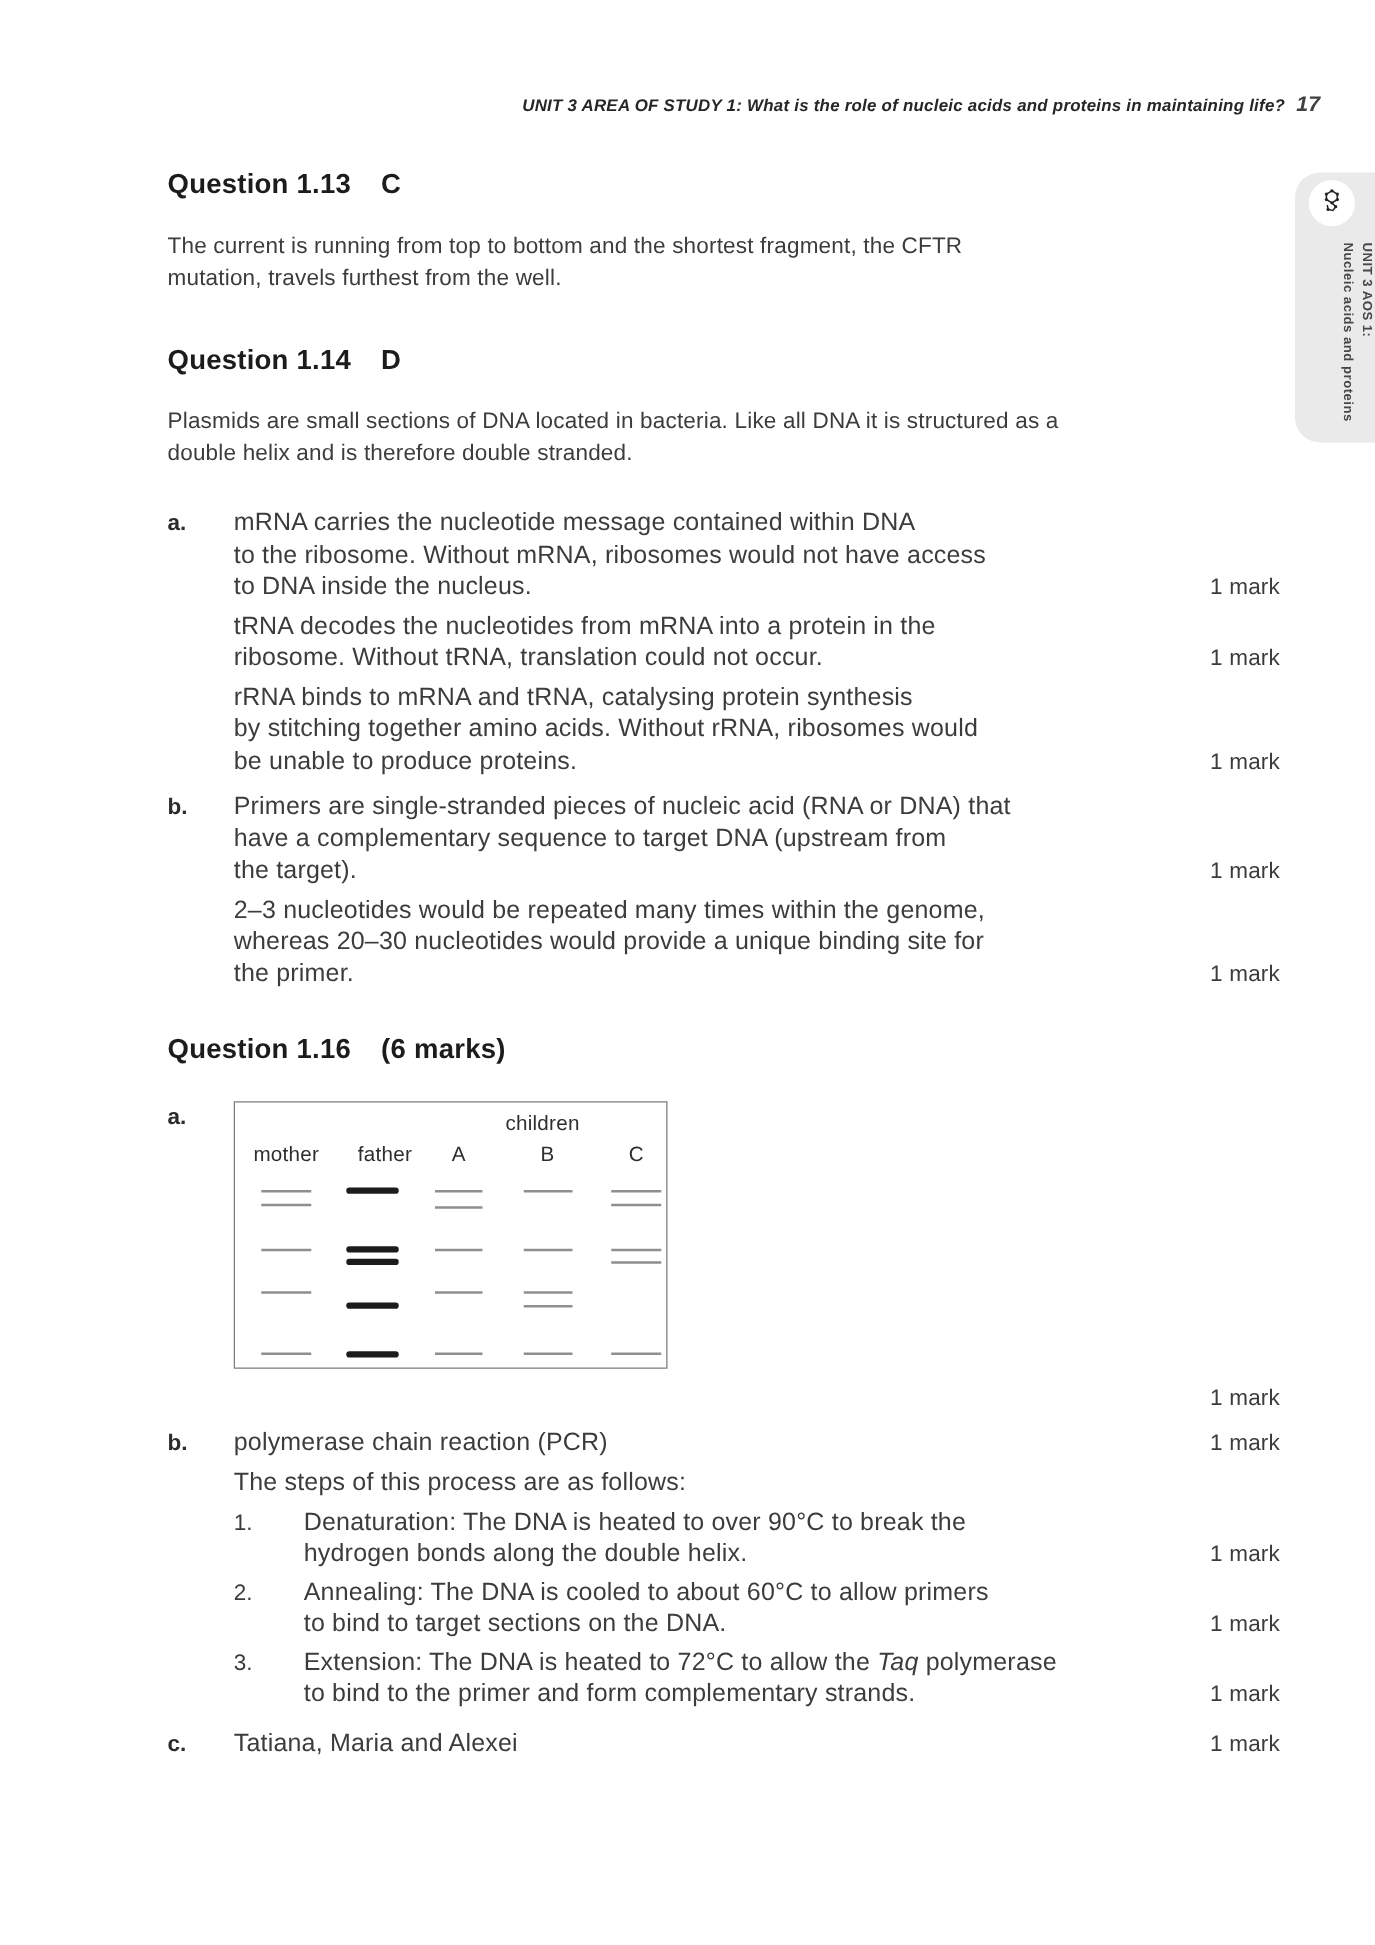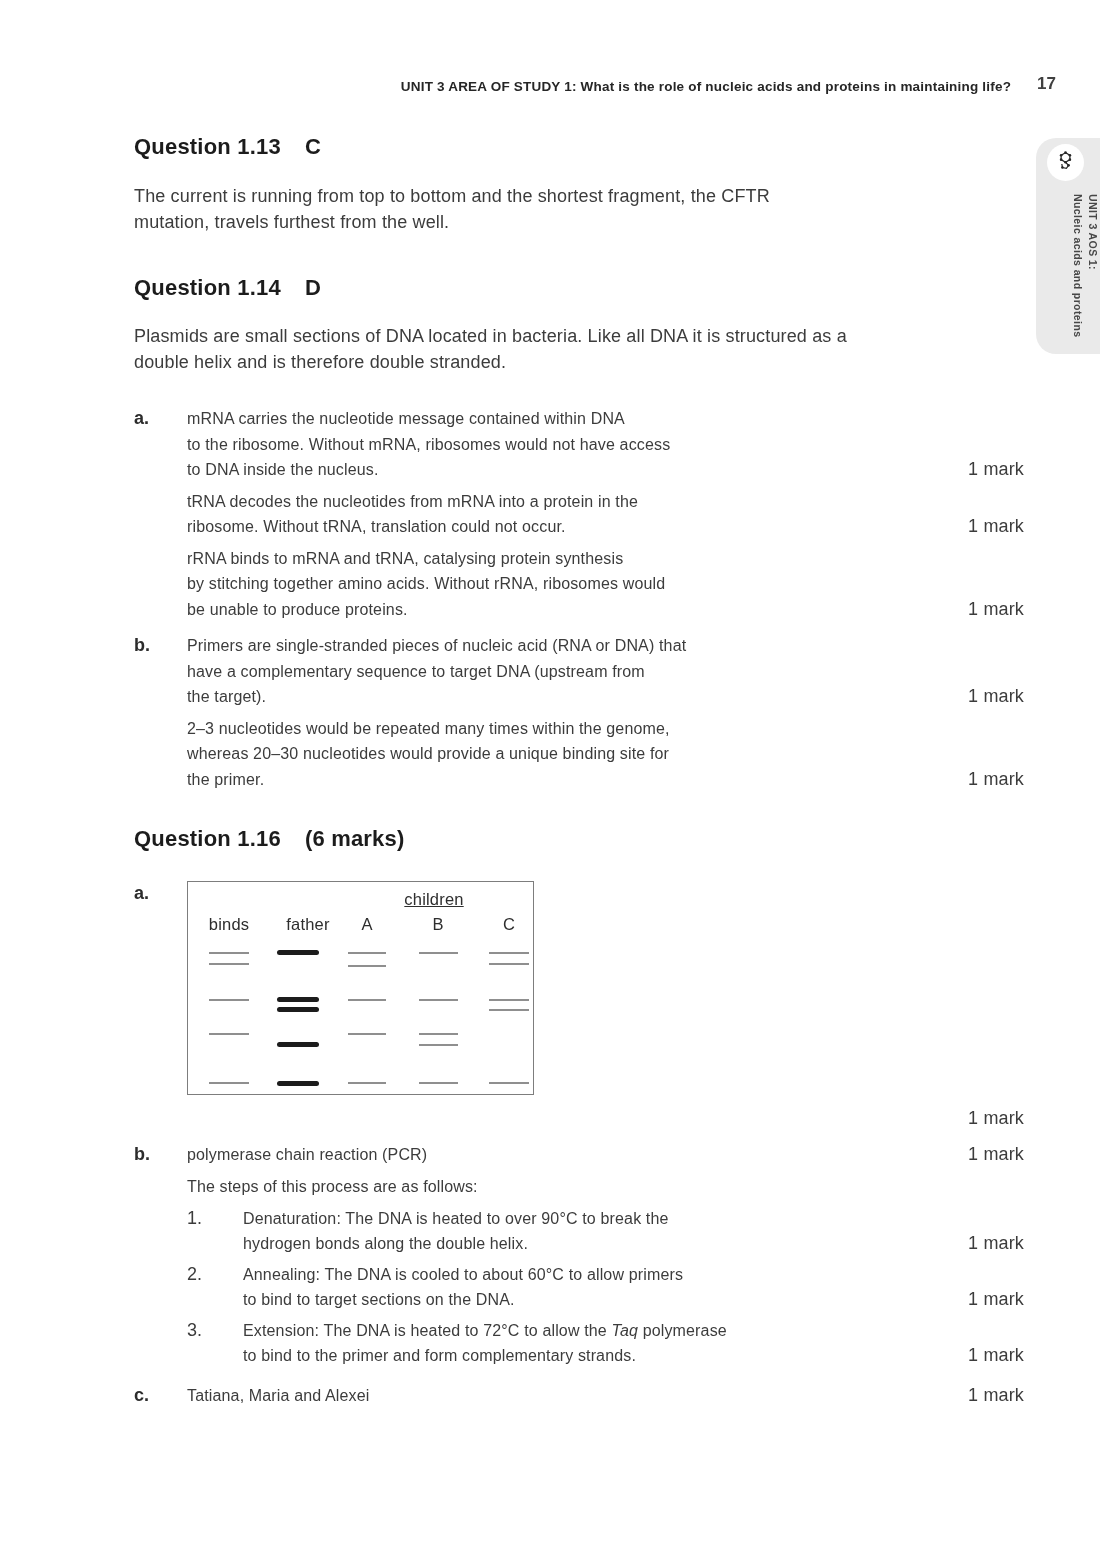--- a/index.html
+++ b/index.html
@@ -3,21 +3,21 @@
 <meta charset="utf-8">
 <style>
   html,body { margin:0; padding:0; background:#ffffff; }
   .page {
     position:relative; width:1100px; height:1556px; background:#ffffff;
     font-family:"Liberation Sans", sans-serif; color:#3c3c3c; overflow:hidden;
   }
   
   .header {
     position:absolute; top:74px; left:115px; right:44px;
-    display:flex; justify-content:flex-end; align-items:flex-end; gap:26px;
+    display:flex; justify-content:flex-end; align-items:center; gap:9px;font-style:italic;
   }
   .header-title { font-size:13.5px; font-weight:bold; color:#262626; letter-spacing:0.2px; }
   .page-num { font-size:17px; font-weight:bold; color:#404040; }
 
   
   .side-tab {
     position:absolute; top:138px; right:0; width:64px; height:216px;
     background:#eaeaea; border-radius:20px 0 0 20px;
   }
   .tab-circle {
@@ -36,21 +36,21 @@
 
   
   .content { position:absolute; left:115px; top:0; width:890px;margin-left:19px; }
   .q-heading {
     display:flex; gap:24px; margin:0;
     font-size:22px; line-height:27px; font-weight:bold; color:#1c1c1c; letter-spacing:0.2px;
   }
   .body-p { margin:0; font-size:18px; line-height:25.5px; white-space:pre-line; letter-spacing:0.15px; }
   .row { display:flex; }
   .row .lbl { flex:none; width:53px; font-size:18px; line-height:25.5px; font-weight:bold; color:#2c2c2c; }
-  .row .txt { flex:1; font-size:16px; line-height:25.5px; white-space:pre-line; letter-spacing:0.15px; }
+  .row .txt { flex:1; font-size:20px; line-height:25.5px; white-space:pre-line; letter-spacing:0.15px; }
   .row .mark { flex:none; width:84px; text-align:right; align-self:flex-end;
                font-size:18px; line-height:25.5px; letter-spacing:0.15px; }
   .steps { margin-left:53px; }
   .steps .row .lbl { width:56px; font-weight:normal; color:#3c3c3c; }
   .mark-line { text-align:right; font-size:18px; line-height:25.5px; letter-spacing:0.15px; }
   i { font-style:italic; }
 
   
   .gel-box { position:relative; width:345px; height:212px; border:1.5px solid #7d7d7d; background:#fff; }
   .gel-label { position:absolute; transform:translateX(-50%); font-size:16.5px; color:#2e2e2e; letter-spacing:0.2px; white-space:nowrap; }
@@ -162,23 +162,23 @@
     </div>
 
     <h2 class="q-heading mt-q16">
       <span>Question 1.16</span>
       <span>(6 marks)</span>
     </h2>
 
     <div class="row mt-gel">
       <span class="lbl">a.</span>
       <div class="gel-box">
-        <span class="gel-label" id="gel-children-label" style="top: 8px; left: 246px; text-decoration: underline;">children</span>
-
-      <span class="gel-label" style="left: 41px; top: 33px;">binds</span>
+        <span class="gel-label" id="gel-children-label" style="top: 8px; left: 246px;">children</span>
+
+      <span class="gel-label" style="left: 41px; top: 33px;">mother</span>
           <span class="gel-label" style="left: 120px; top: 33px;">father</span>
           <span class="gel-label" style="left: 179px; top: 33px;">A</span>
           <span class="gel-label" style="left: 250px; top: 33px;">B</span>
           <span class="gel-label" style="left: 321px; top: 33px;">C</span>
           <div class="band" style="left: 21px; width: 40px; top: 70px;"></div>
           <div class="band" style="left: 21px; width: 40px; top: 81px;"></div>
           <div class="band" style="left: 21px; width: 40px; top: 117px;"></div>
           <div class="band" style="left: 21px; width: 40px; top: 151px;"></div>
           <div class="band" style="left: 21px; width: 40px; top: 200px;"></div>
           <div class="band thick" style="left: 89px; width: 42px; top: 68px;"></div>

